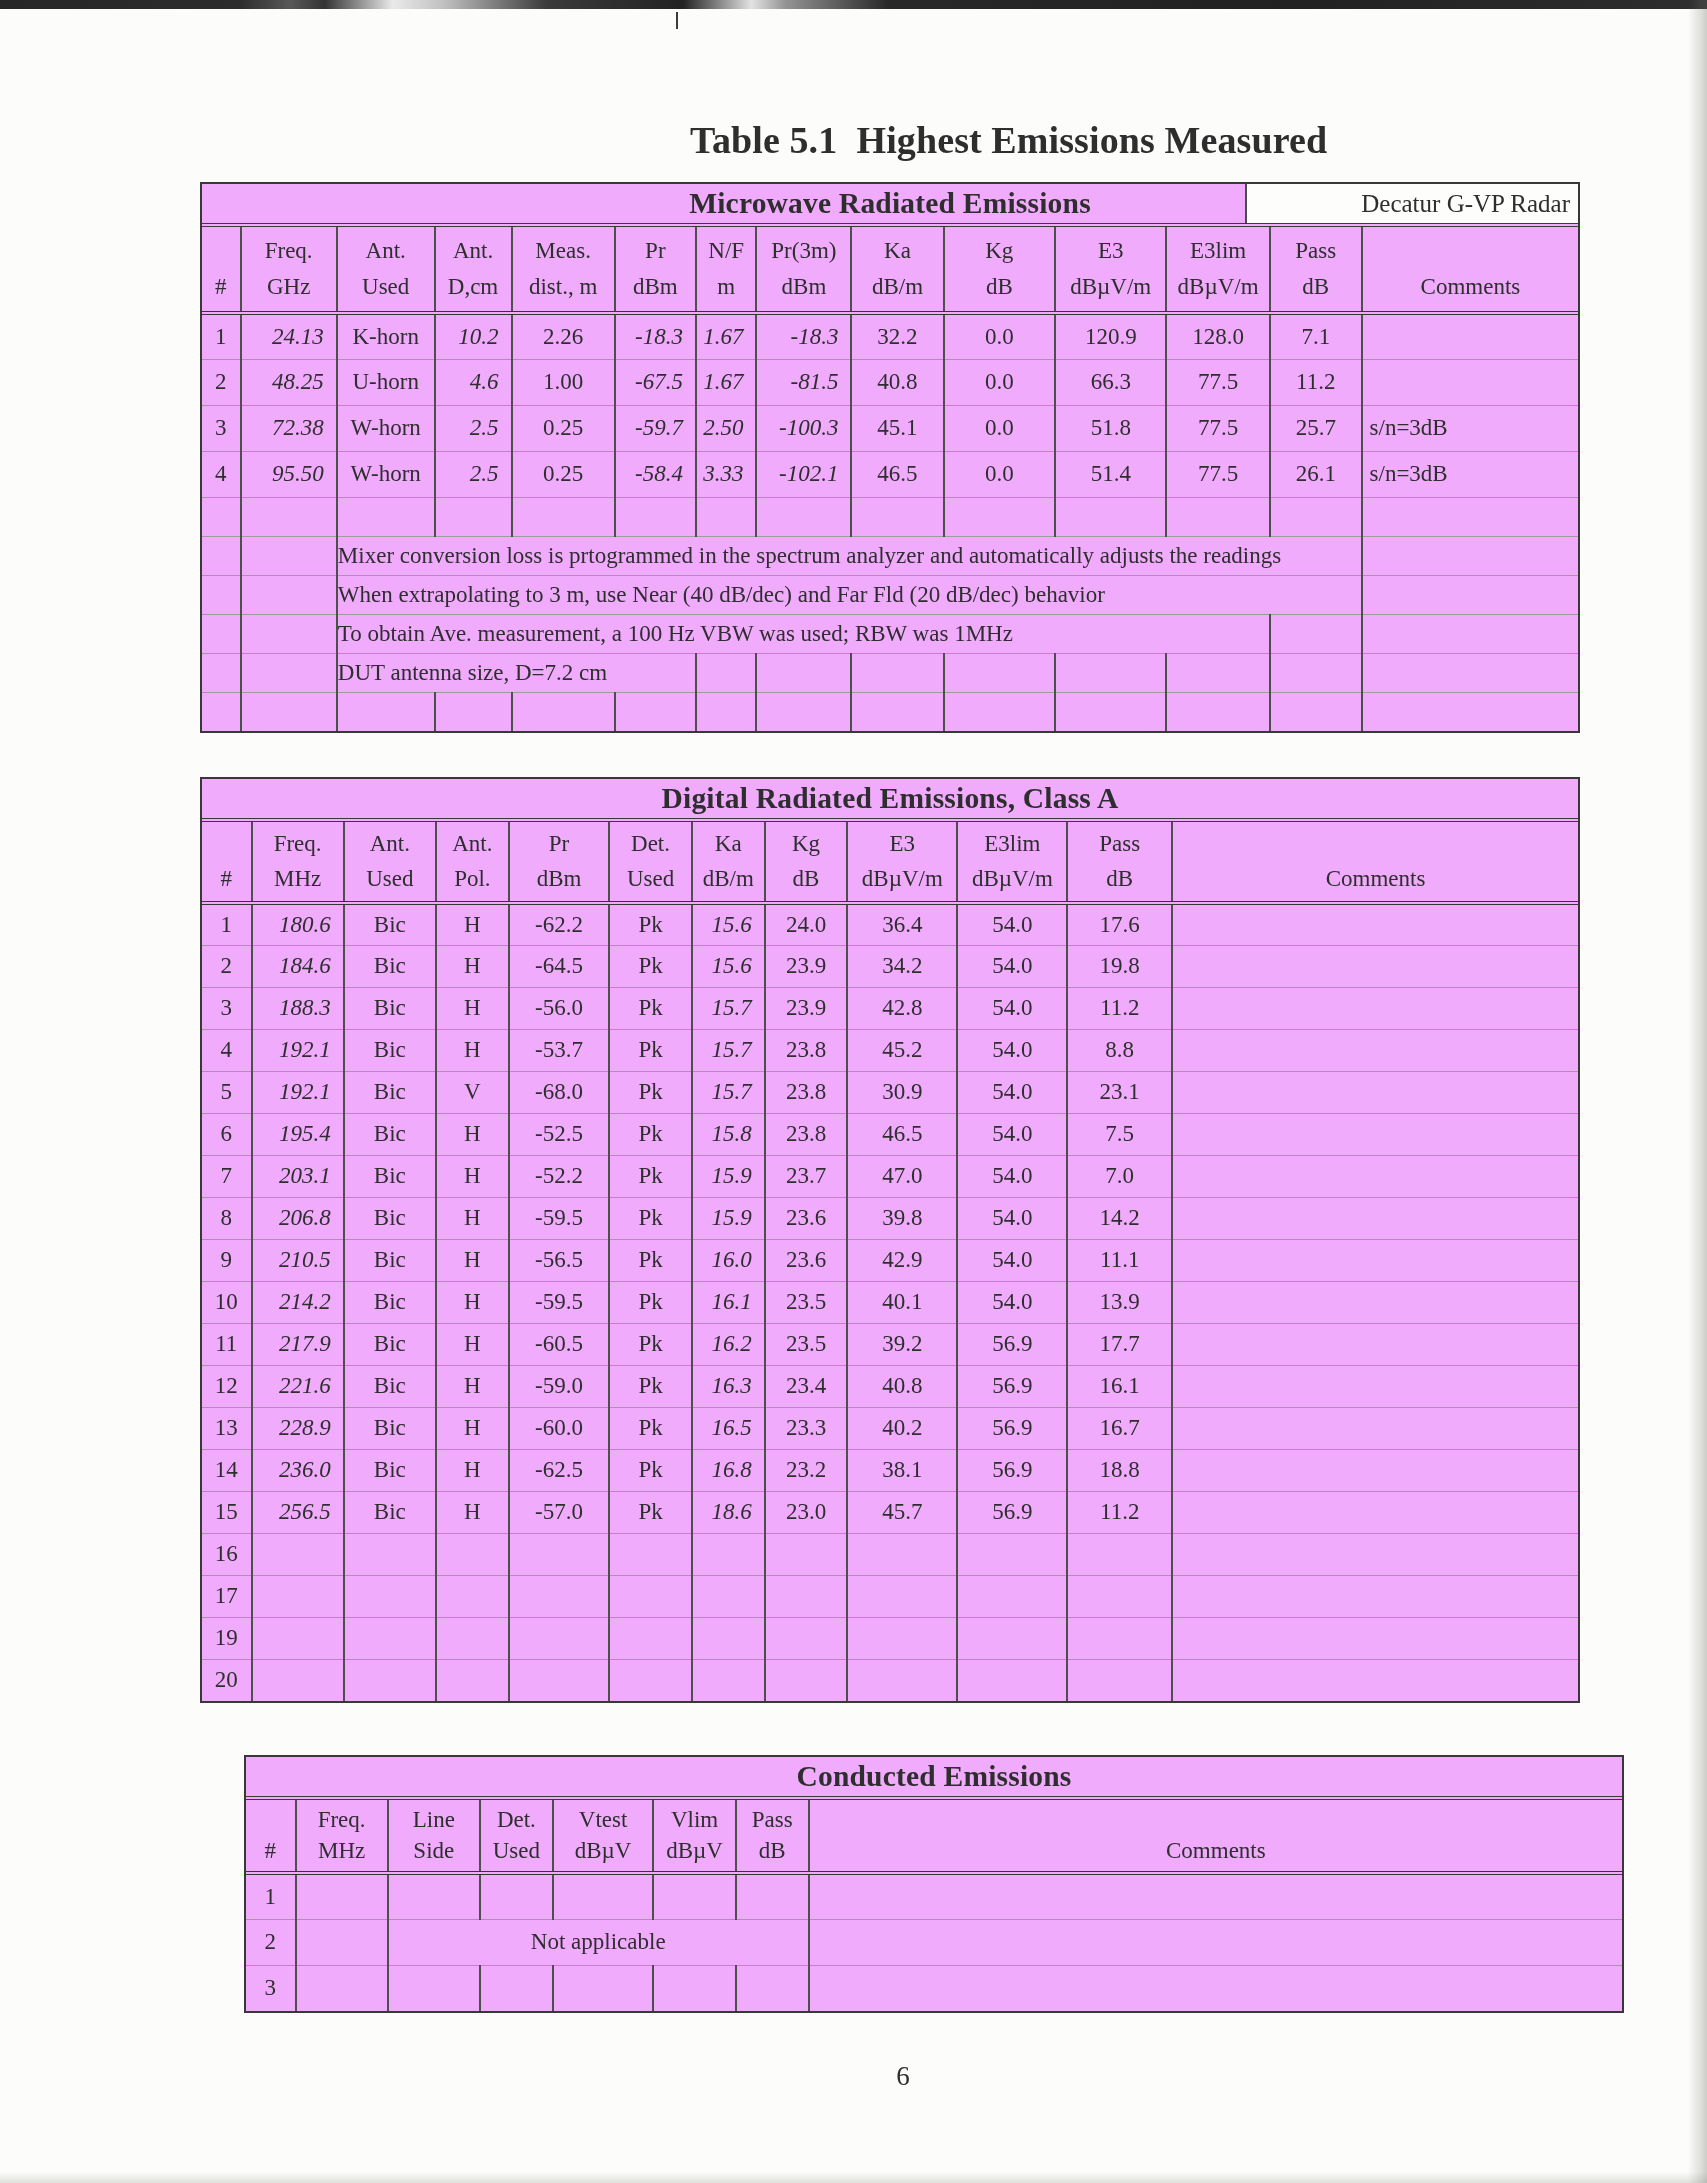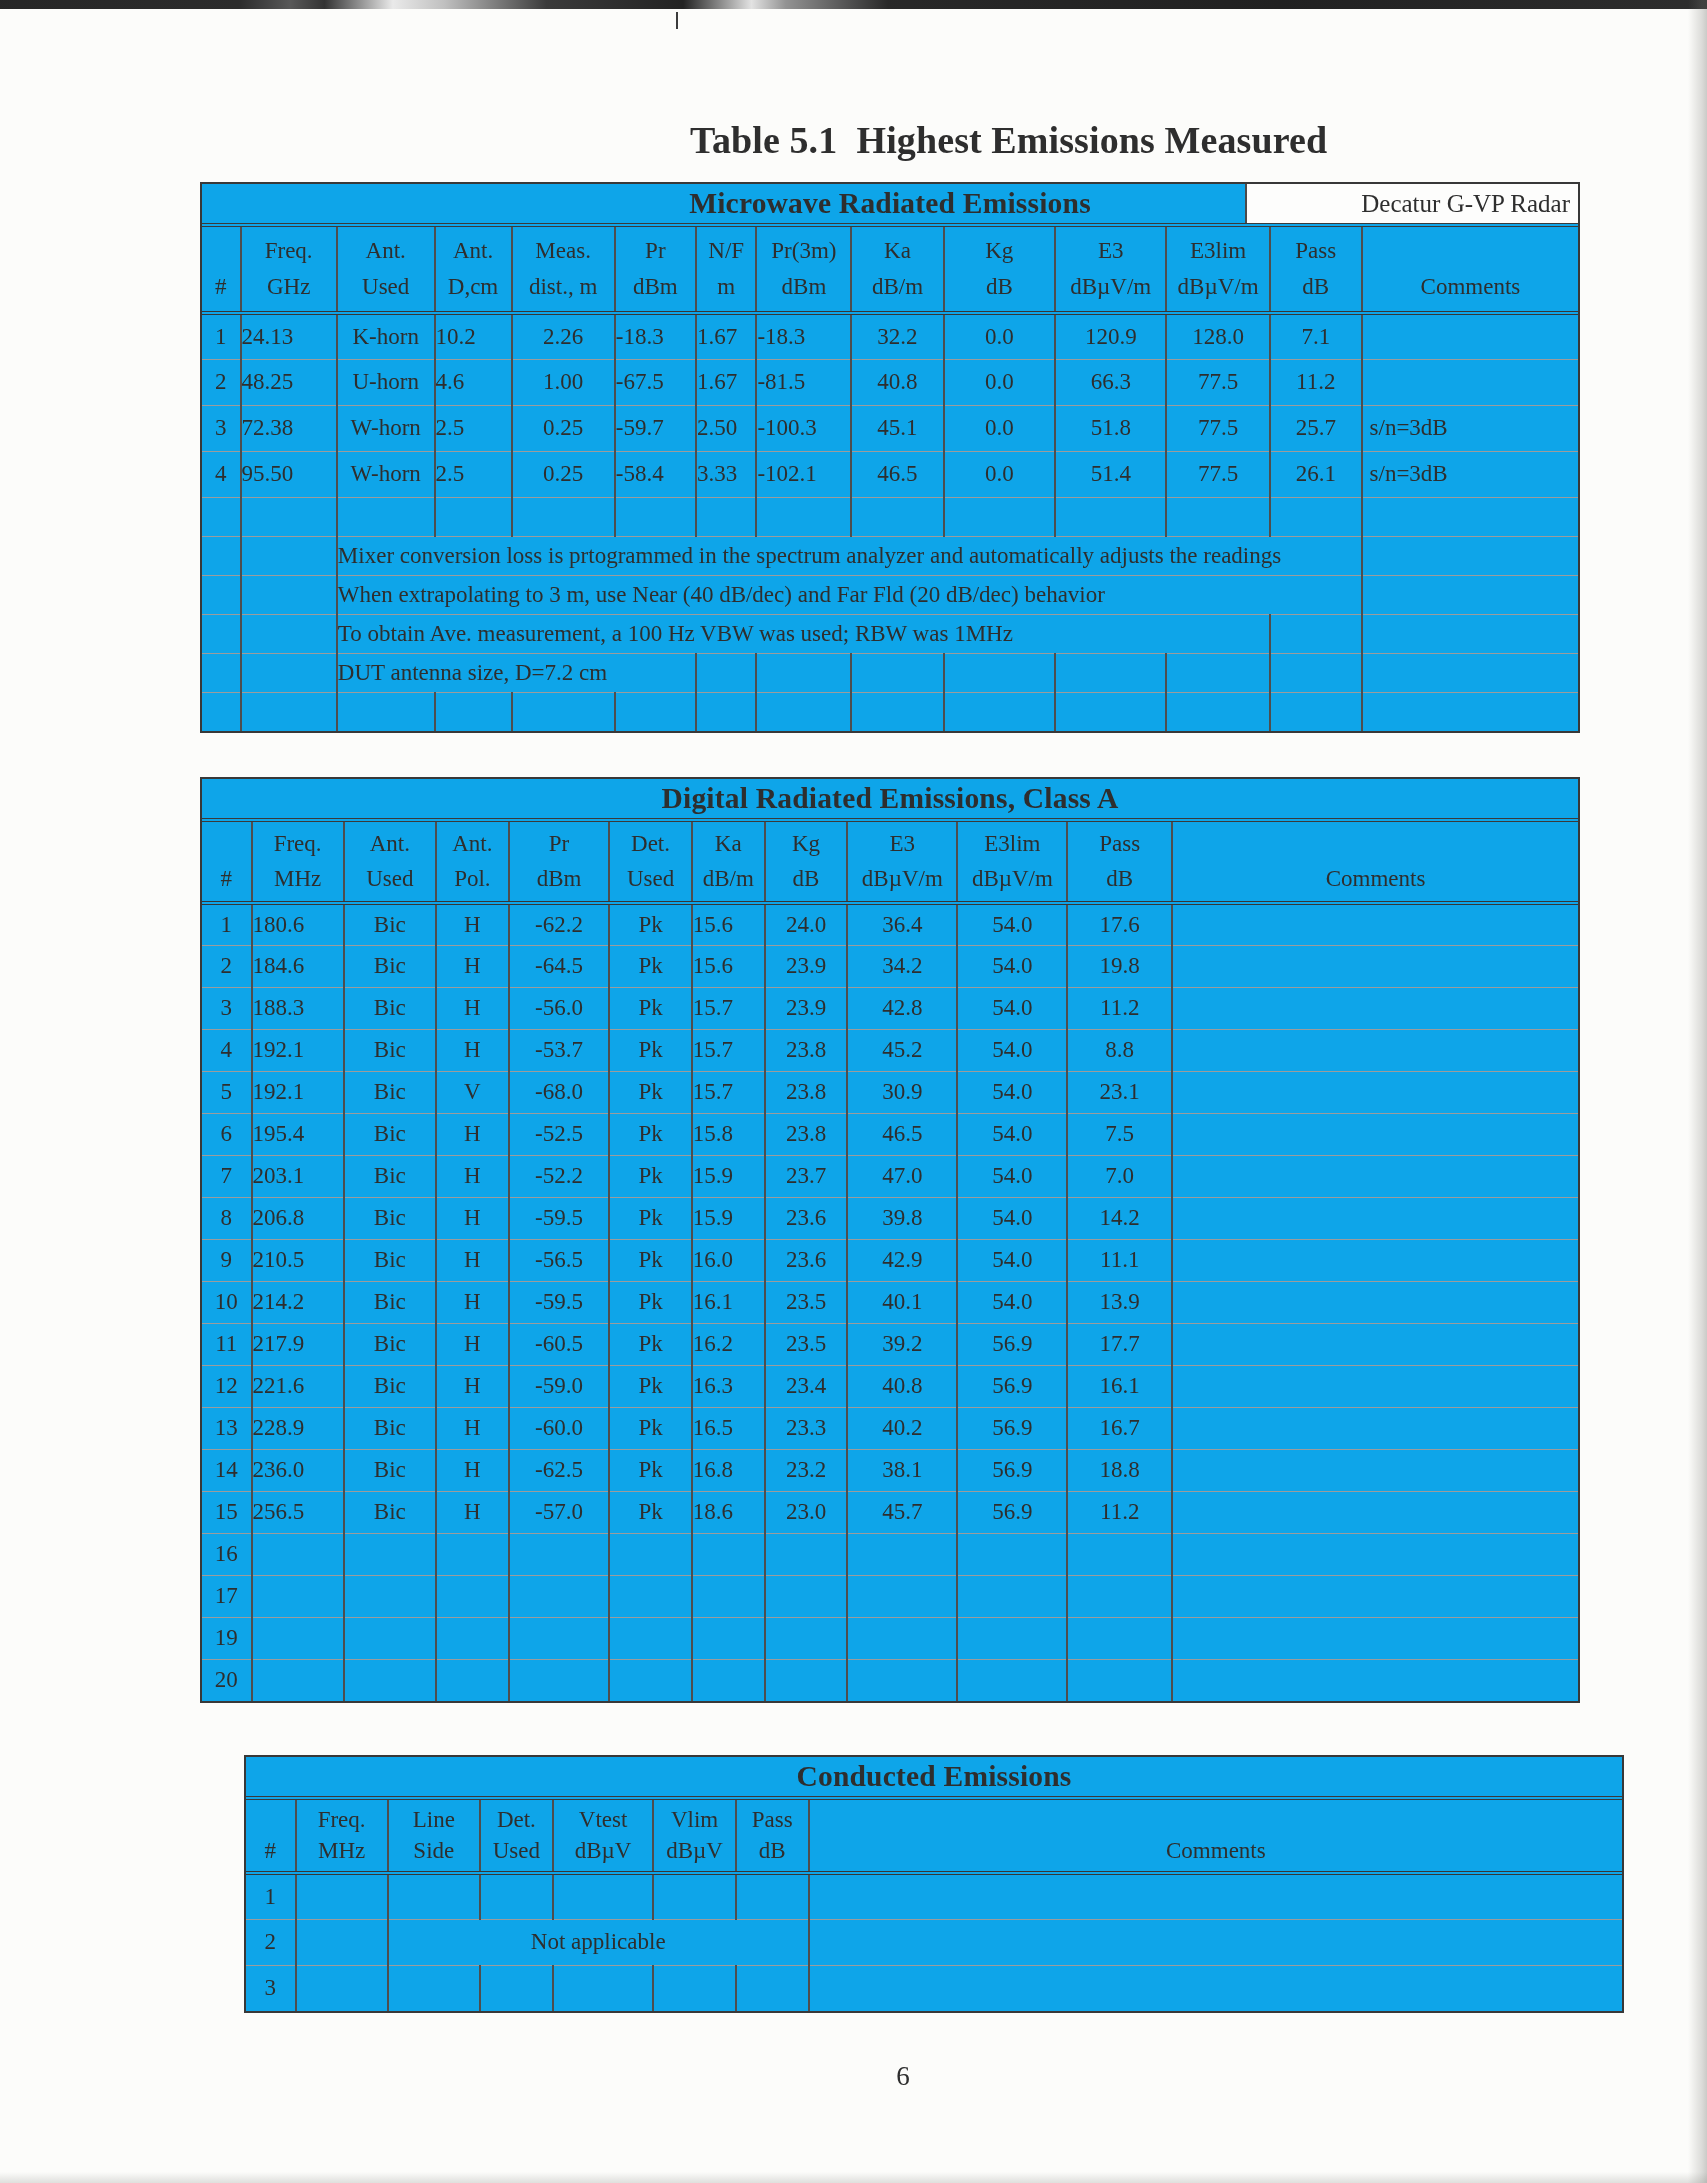--- a/index.html
+++ b/index.html
@@ -24,21 +24,21 @@
     background:linear-gradient(90deg, rgba(0,0,0,0) 0%, rgba(120,120,115,.25) 70%, rgba(100,100,95,.35) 100%);}
   .edge-bottom{position:absolute; left:0; bottom:0; width:1708px; height:10.7px;
     background:linear-gradient(180deg, rgba(0,0,0,0) 0%, rgba(120,120,115,.22) 100%);}
 
   .title{
     position:absolute; left:690px; top:118px; margin:0;
     font-size:38px; font-weight:bold; white-space:pre; letter-spacing:0.1px;
   }
 
   
-  .tbl{position:absolute; left:200px; width:1380px; border:2.7px solid #383838; background:#0ea5e9; box-sizing:border-box;}
+  .tbl{position:absolute; left:200px; width:1380px; border:2.7px solid #383838; background:#f0abfc; box-sizing:border-box;}
   #sec-mw{top:182px;}
   #sec-dg{top:777px;}
   #sec-cd{top:1755px;margin-left:44px;}
 
   .band{position:relative; height:39px; border-bottom:4.7px double #3a3a3a;}
   .band-title{
     display:block; width:100%; text-align:center; line-height:39px;
     font-size:29.5px; font-weight:bold; letter-spacing:0.2px;
   }
   .band-right{
@@ -63,21 +63,21 @@
   .hl{line-height:1.05; min-height:24px;}
 
   #th-mw th{height:84px;}
   #th-dg th{height:79px;}
   #th-cd th{height:71px;}
   #tb-mw tr.data-row{height:46px;}
   #tb-mw tr.small-row{height:39px;}
   #tb-dg tr{height:42px;}
   #tb-cd tr{height:46px;}
 
-  td.a-right{text-align:left; padding-right:19px;}
+  td.a-right{text-align:right; padding-right:12px;font-style:italic;}
   td.a-left{text-align:left; padding-left:6.7px;}
   td.note-cell{text-align:left; padding-left:0;}
   td.notes-label-cell{text-align:left; padding-left:9.4px;}
   td.na-cell{text-align:center; font-size:23px;}
 
   .footer{
     position:absolute; left:1058px; top:2017px; width:521px;
     text-align:right; font-size:25.4px;
   }
   .pagenum{position:absolute; left:883px; top:2061px; width:40px; text-align:center; font-size:27px;}

